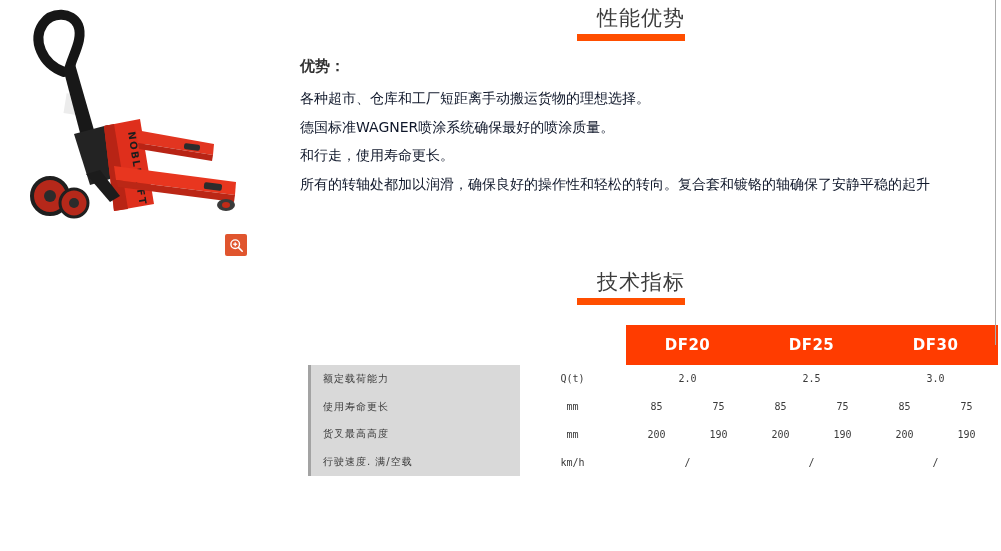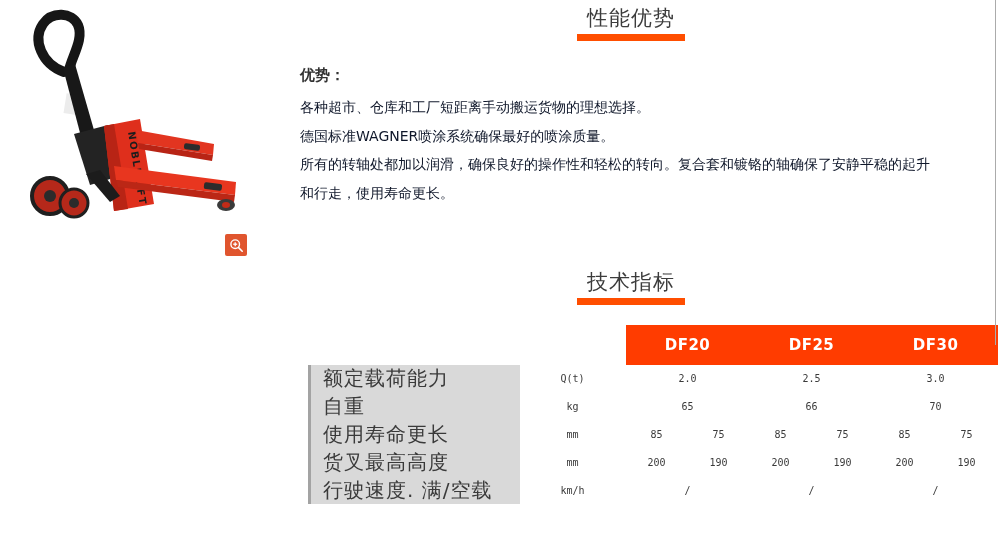--- a/index.html
+++ b/index.html
@@ -8,42 +8,42 @@
     --label-gray:#d9d9d9;
     --icon-orange:#e0552e;
     --text:#3a3a3a;
   }
   *{margin:0;padding:0;box-sizing:border-box;}
   html,body{background:#fff;}
   body{font-family:"DejaVu Sans","Liberation Sans",sans-serif;color:var(--text);}
   .page{position:relative;width:1001px;height:551px;background:#fff;overflow:hidden;}
 
   
-  .section-title{position:absolute;left:503px;transform:translateX(-50%);text-align:center;}
+  .section-title{position:absolute;left:503px;transform:translateX(-50%);text-align:right;}
   .section-title .txt{font-size:21px;line-height:29px;color:#3c3c3c;letter-spacing:1px;white-space:nowrap;}
   .section-title .bar{width:108px;height:7px;background:var(--underline);margin:1px auto 0 auto;}
   #title-performance{top:4px;left:631px;}
   #title-specs{top:268px;left:631px;}
 
   
-  .advantages{position:absolute;left:300px;top:64px;width:690px;}
+  .advantages{position:absolute;left:300px;top:55px;width:690px;}
   .advantages .heading{font-size:15px;font-weight:bold;color:#333;margin-bottom:7px;line-height:22px;}
   .advantages .line{font-size:14px;line-height:28.5px;color:#0f172a;white-space:nowrap;}
 
   
   .product-img{position:absolute;left:8px;top:6px;width:238px;height:224px;}
   .zoom-btn{position:absolute;left:225px;top:234px;width:22px;height:22px;background:var(--icon-orange);
     border:none;border-radius:2px;cursor:pointer;display:flex;align-items:center;justify-content:center;padding:0;}
 
   
   table.spec{position:absolute;left:308px;top:325px;width:688px;border-collapse:collapse;table-layout:fixed;}
   table.spec td,table.spec th{padding:0;font-weight:normal;}
   table.spec thead th{background:var(--orange);color:#fff;font-weight:bold;font-size:15px;height:40px;text-align:center;letter-spacing:.5px;}
   table.spec thead td.spacer{background:transparent;height:40px;}
-  table.spec tbody td{height:27.8px;font-size:20px;color:#3a3a3a;text-align:center;vertical-align:middle;}
+  table.spec tbody td{height:27.8px;font-size:10px;color:#3a3a3a;text-align:center;vertical-align:middle;}
   table.spec tbody td.label{background:var(--label-gray);text-align:left;padding-left:12px;border-left:3px solid #a3a3a3;letter-spacing:1px;}
   table.spec tbody td.unit,table.spec tbody td.val{font-family:"DejaVu Sans Mono","Liberation Mono",monospace;font-size:10px;}
 
   
   .right-line{position:absolute;left:995px;top:0;width:1px;height:345px;background:#ababab;}
 </style>
 </head>
 <body>
 
 <div class="page">
@@ -96,22 +96,22 @@
   <div class="section-title" id="title-performance">
     <div class="txt">性能优势</div>
     <div class="bar"></div>
   </div>
 
   <div class="advantages">
     <div class="heading">优势：</div>
     <div id="advantage-lines">
         <div class="line">各种超市、仓库和工厂短距离手动搬运货物的理想选择。</div>
         <div class="line">德国标准WAGNER喷涂系统确保最好的喷涂质量。</div>
+        <div class="line">和行走，使用寿命更长。</div>
         <div class="line">所有的转轴处都加以润滑，确保良好的操作性和轻松的转向。复合套和镀铬的轴确保了安静平稳的起升</div>
-        <div class="line">和行走，使用寿命更长。</div>
       </div>
   </div>
 
   <div class="section-title" id="title-specs">
     <div class="txt">技术指标</div>
     <div class="bar"></div>
   </div>
 
   <table class="spec">
     <colgroup>
@@ -134,27 +134,20 @@
       </thead>
     <tbody id="spec-body">
         <tr>
           <td class="label">额定载荷能力</td>
           <td class="unit">Q(t)</td>
           <td colspan="2" class="val">2.0</td>
           <td colspan="2" class="val">2.5</td>
           <td colspan="2" class="val">3.0</td>
         </tr>
         <tr>
-          <td class="label">自重</td>
-          <td class="unit">kg</td>
-          <td colspan="2" class="val">65</td>
-          <td colspan="2" class="val">66</td>
-          <td colspan="2" class="val">70</td>
-        </tr>
-        <tr>
           <td class="label">使用寿命更长</td>
           <td class="unit">mm</td>
           <td class="val">85</td>
           <td class="val">75</td>
           <td class="val">85</td>
           <td class="val">75</td>
           <td class="val">85</td>
           <td class="val">75</td>
         </tr>
         <tr>

